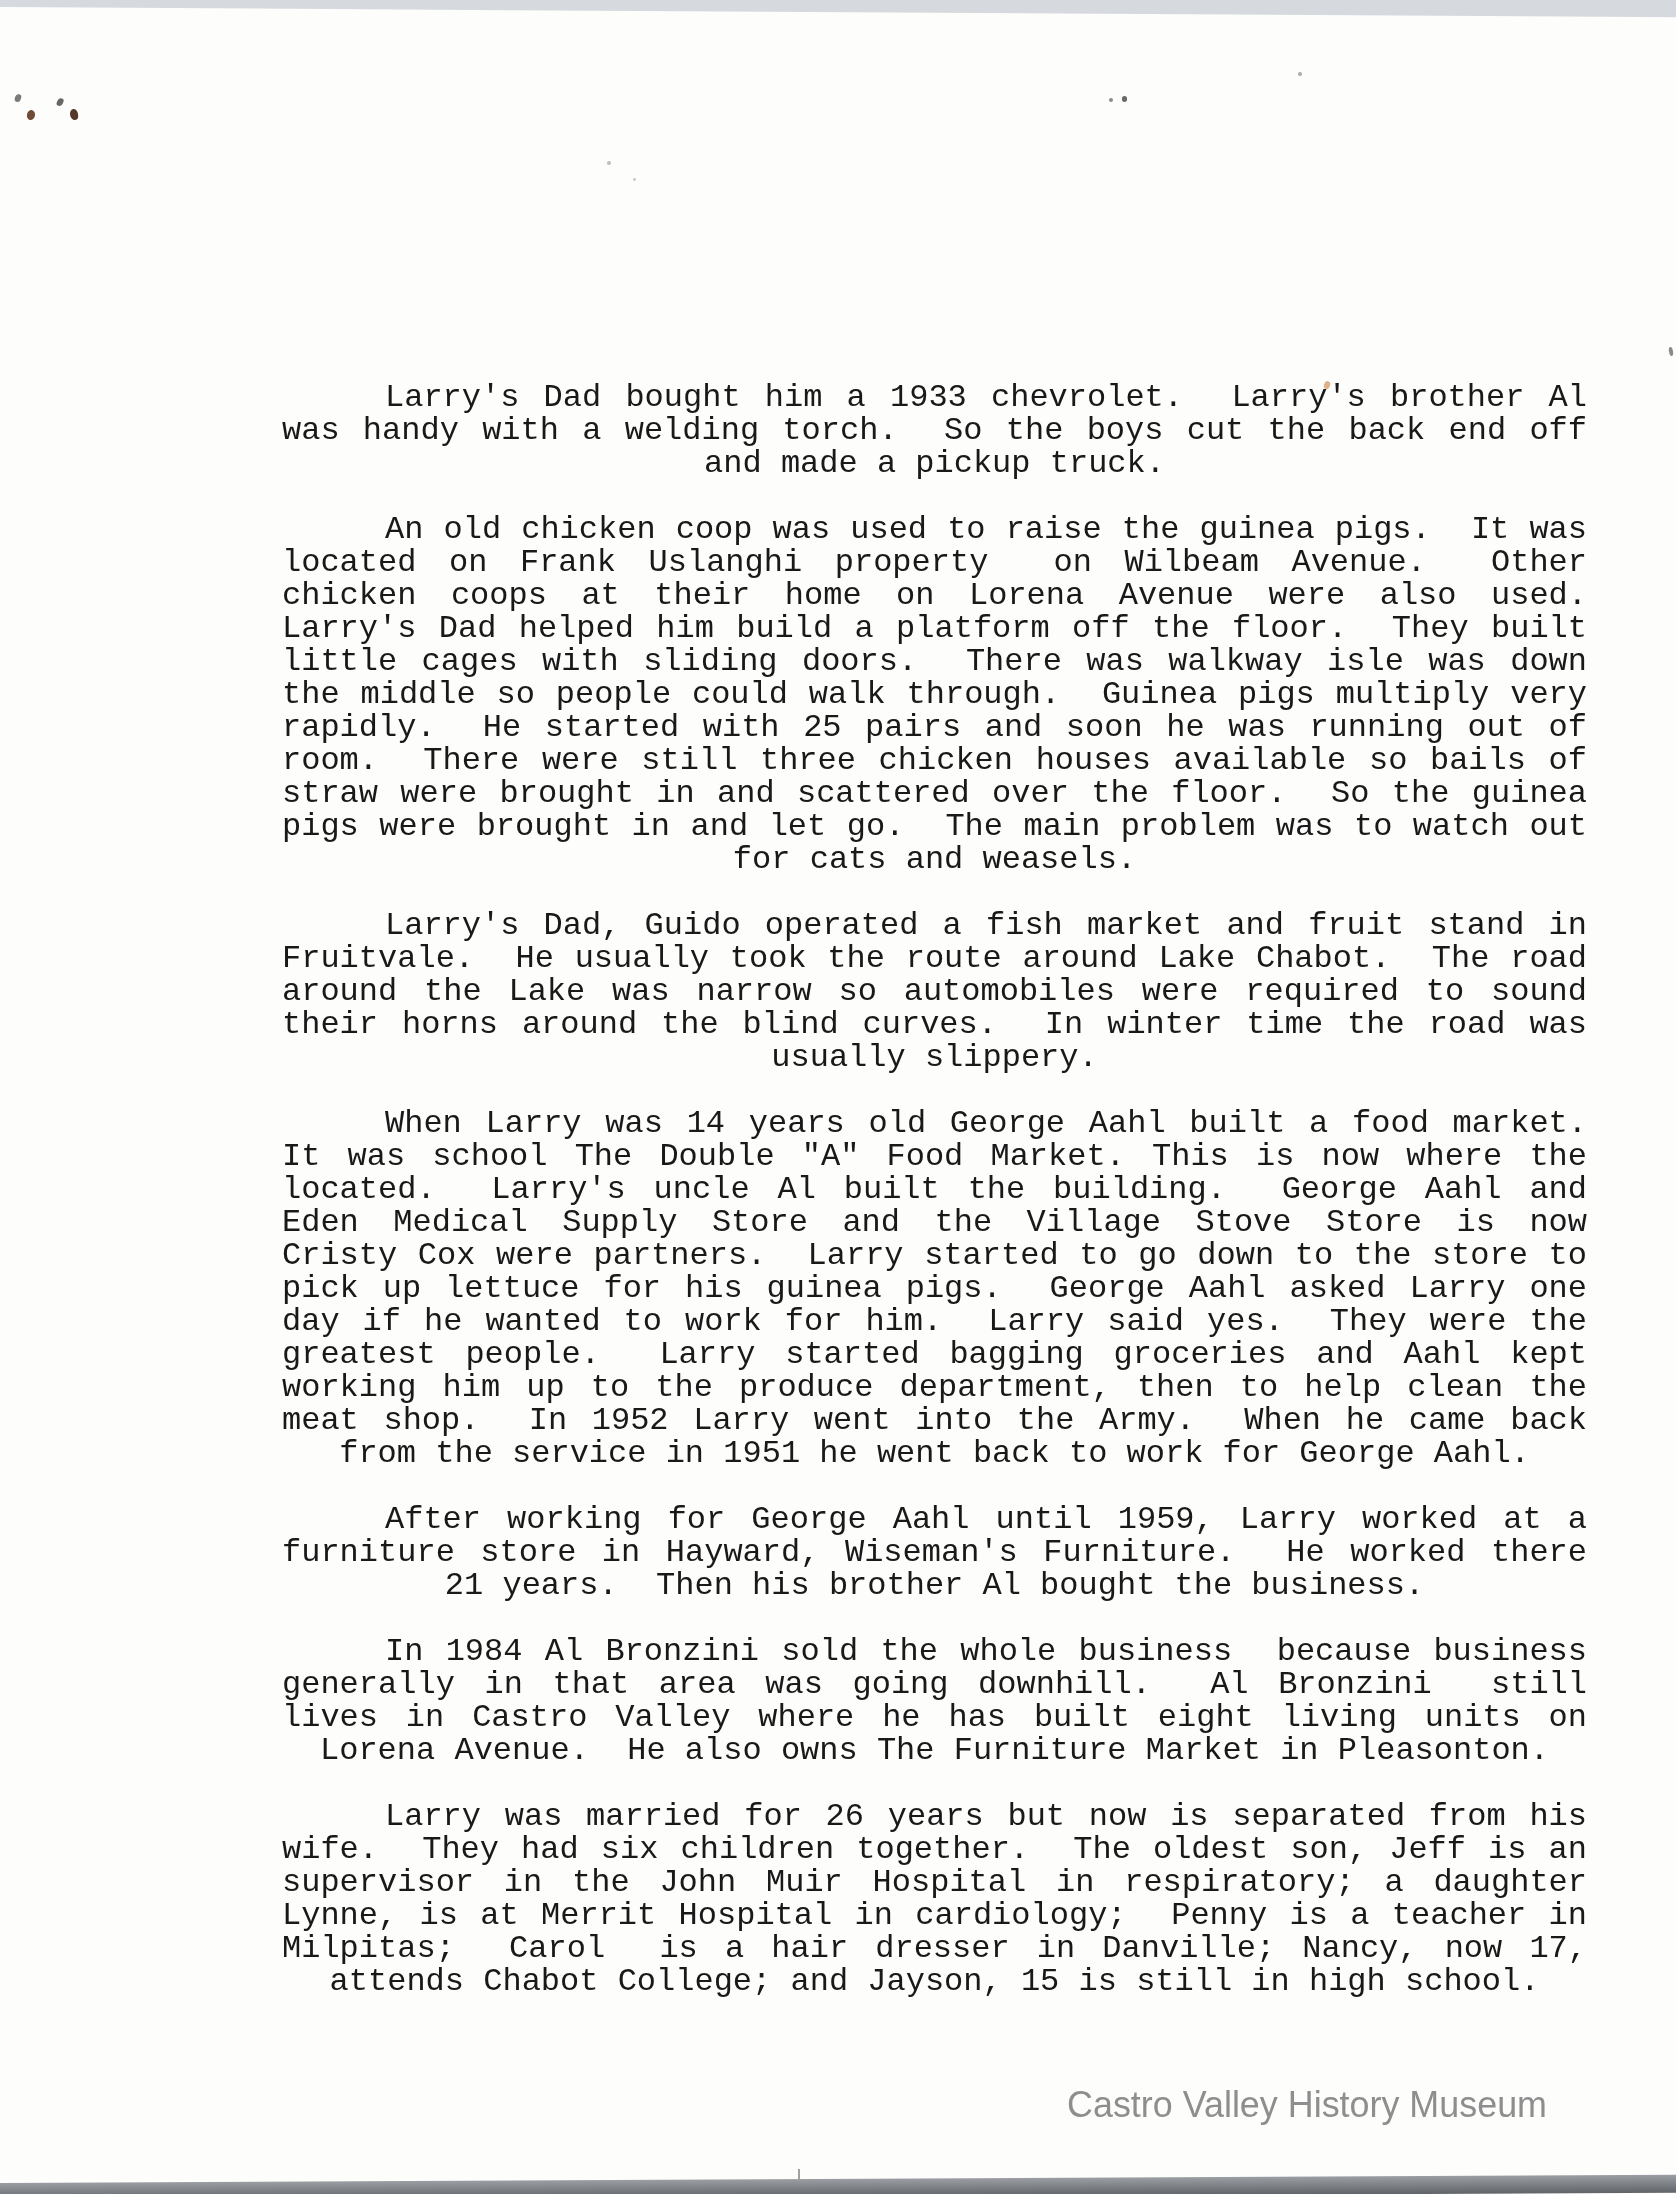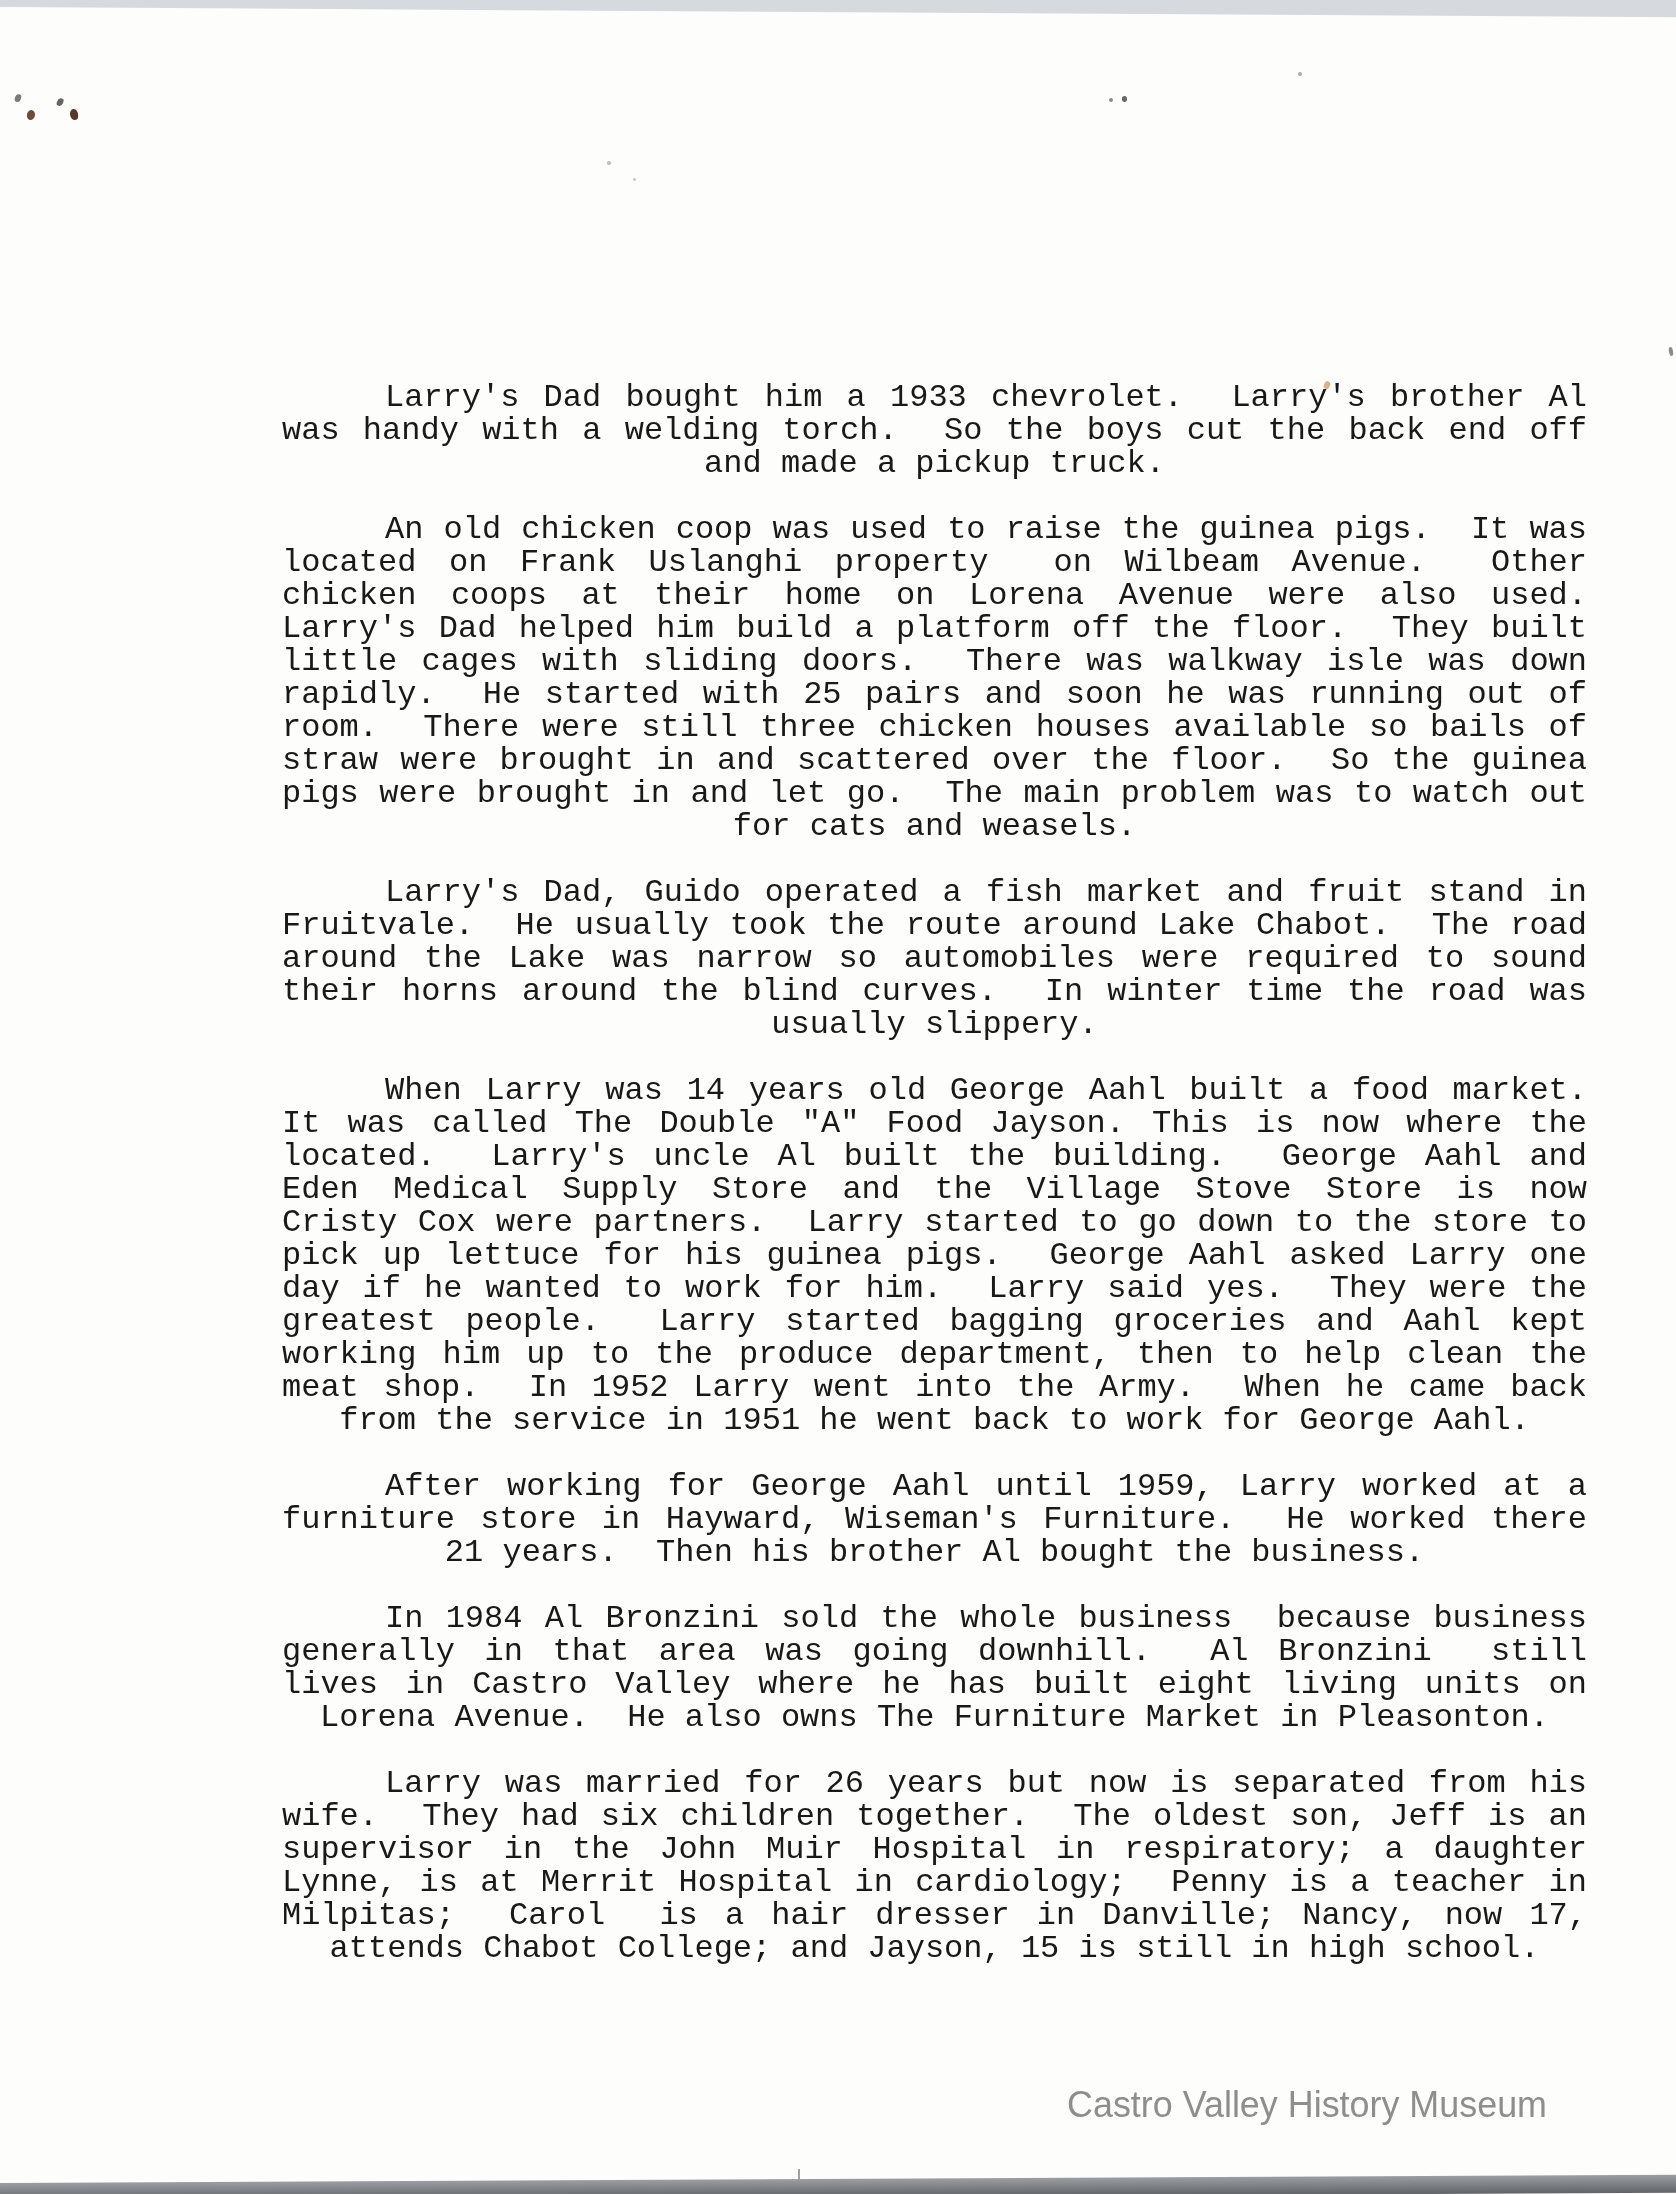--- a/index.html
+++ b/index.html
@@ -114,36 +114,37 @@
         <div class="line first just">Larry's Dad bought him a 1933 chevrolet.&nbsp; Larry's brother Al</div>
         <div class="line just">was handy with a welding torch.&nbsp; So the boys cut the back end off</div>
         <div class="line">and made a pickup truck.</div>
       </div>
       <div class="paragraph">
         <div class="line first just">An old chicken coop was used to raise the guinea pigs.&nbsp; It was</div>
         <div class="line just">located on Frank Uslanghi property&nbsp; on Wilbeam Avenue.&nbsp; Other</div>
         <div class="line just">chicken coops at their home on Lorena Avenue were also used.</div>
         <div class="line just">Larry's Dad helped him build a platform off the floor.&nbsp; They built</div>
         <div class="line just">little cages with sliding doors.&nbsp; There was walkway isle was down</div>
+        <div class="line just">the middle so people could walk through.&nbsp; Guinea pigs multiply very</div>
         <div class="line just">rapidly.&nbsp; He started with 25 pairs and soon he was running out of</div>
         <div class="line just">room.&nbsp; There were still three chicken houses available so bails of</div>
         <div class="line just">straw were brought in and scattered over the floor.&nbsp; So the guinea</div>
         <div class="line just">pigs were brought in and let go.&nbsp; The main problem was to watch out</div>
         <div class="line">for cats and weasels.</div>
       </div>
       <div class="paragraph">
         <div class="line first just">Larry's Dad, Guido operated a fish market and fruit stand in</div>
         <div class="line just">Fruitvale.&nbsp; He usually took the route around Lake Chabot.&nbsp; The road</div>
         <div class="line just">around the Lake was narrow so automobiles were required to sound</div>
         <div class="line just">their horns around the blind curves.&nbsp; In winter time the road was</div>
         <div class="line">usually slippery.</div>
       </div>
       <div class="paragraph">
         <div class="line first just">When Larry was 14 years old George Aahl built a food market.</div>
-        <div class="line just">It was called The Double "A" Food Jayson. This is now where the</div>
+        <div class="line just">It was school The Double "A" Food Market. This is now where the</div>
         <div class="line just">located.&nbsp; Larry's uncle Al built the building.&nbsp; George Aahl and</div>
         <div class="line just">Eden Medical Supply Store and the Village Stove Store is now</div>
         <div class="line just">Cristy Cox were partners.&nbsp; Larry started to go down to the store to</div>
         <div class="line just">pick up lettuce for his guinea pigs.&nbsp; George Aahl asked Larry one</div>
         <div class="line just">day if he wanted to work for him.&nbsp; Larry said yes.&nbsp; They were the</div>
         <div class="line just">greatest people.&nbsp; Larry started bagging groceries and Aahl kept</div>
         <div class="line just">working him up to the produce department, then to help clean the</div>
         <div class="line just">meat shop.&nbsp; In 1952 Larry went into the Army.&nbsp; When he came back</div>
         <div class="line">from the service in 1951 he went back to work for George Aahl.</div>
       </div>

